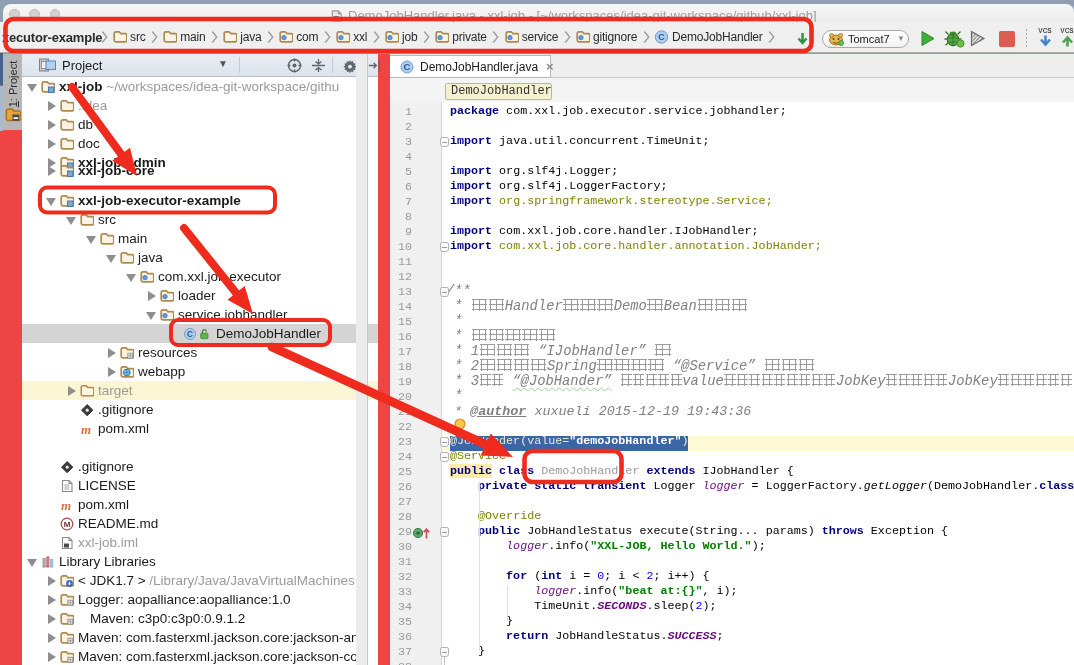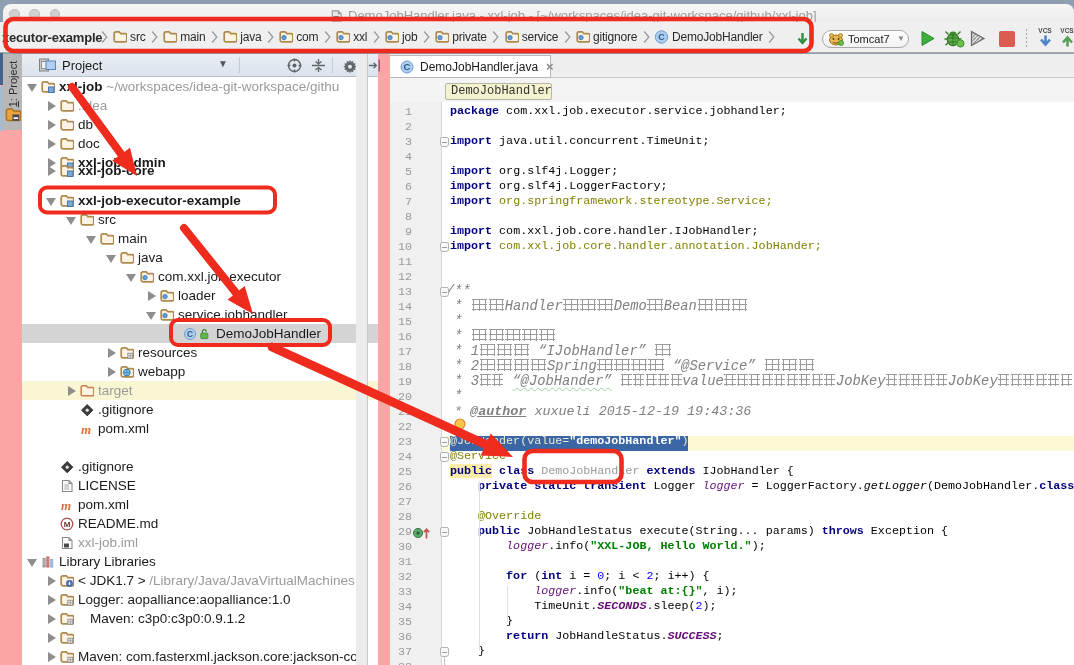--- a/index.html
+++ b/index.html
@@ -6,21 +6,21 @@
   font-family:"Liberation Sans",sans-serif;background:#8f9eb0}
 #titlebar{position:absolute;left:3px;top:4px;width:1071px;height:18px;
   background:linear-gradient(#f7f7f7,#ececec);border-radius:8px 8px 0 0}
 .tl{position:absolute;top:4.8px;width:10.5px;height:10.5px;border-radius:50%;
   background:#d0d0d0;border:1px solid #bdbdbd;box-sizing:border-box}
 #wtitle{position:absolute;left:330px;top:8px;color:#9d9d9d;font-size:13px;white-space:nowrap}
 #navbar{position:absolute;left:0;top:22px;width:1074px;height:31px;background:#efefef;border-bottom:1px solid #ababab;box-sizing:border-box}
 #crumbs{position:absolute;left:-12px;top:0;height:30px;display:flex;align-items:center;white-space:nowrap;font-size:12px;letter-spacing:-0.2px;color:#2b2b2b}
 #crumbs .sep{padding:0 5.4px;display:inline-block;height:14px}
 #crumbs .ic{margin-right:3px}
-#panels{position:absolute;left:0;top:54px;width:1074px;height:611px;background:#fca5a5}
+#panels{position:absolute;left:0;top:54px;width:1074px;height:611px;background:#ef4444}
 #lstrip{position:absolute;left:3px;top:0;width:19px;height:76px;background:#b7b7b7}
 #lstrip .rot{position:absolute;left:-15px;top:24px;width:50px;transform:rotate(-90deg);font-size:11px;color:#2f2f2f;text-align:center;white-space:nowrap}
 #ledge1{position:absolute;left:0;top:-1px;width:3px;height:32px;background:#45628b}
 #ledge2{position:absolute;left:0;top:32px;width:3px;height:45px;background:#a9bacd}
 #pheader{position:absolute;left:22px;top:0;width:356px;height:23px;
   background:linear-gradient(#e9eef4,#dbe3ec);border-bottom:1px solid #b9bfc7;box-sizing:border-box}
 #tree{position:absolute;left:22px;top:23px;width:356px;height:588px;background:#fff;overflow:hidden}
 .trow{position:absolute;height:19px;display:flex;align-items:center;font-size:13.5px;color:#1a1a1a;white-space:nowrap}
 .trow .tw{width:11px;height:19px;position:relative;flex:none;margin-right:3px}
 .trow b{font-weight:bold}
@@ -548,20 +548,21 @@
       </div>
       <div class="trow" style="left:24px;top:551px">
         <span class="tw">
           <div class="ar-r"></div>
         </span>
         <svg style="flex:none;" width="14" height="14" viewBox="0 0 14 14">
           <path d="M1.2 3.6 q0-1.8 1.8-1.8 h3.2 l1.6 1.8 h4.4 q1.6 0 1.6 1.6 v5 q0 1.6 -1.6 1.6 h-9.4 q-1.6 0-1.6-1.6 z" fill="#faf3e6" stroke="#ad8a4d" stroke-width="1.7"></path>
           <rect x="7.8" y="7.2" width="5" height="5" fill="#e8e8e8" stroke="#888" stroke-width="0.8"></rect>
           <path d="M7.8 9.7 h5 M10.3 7.2 v5" stroke="#888" stroke-width="0.6"></path>
         </svg>
+        <span style="margin-left:4px">Maven: com.fasterxml.jackson.core:jackson-an</span>
       </div>
       <div class="trow" style="left:24px;top:570px">
         <span class="tw">
           <div class="ar-r"></div>
         </span>
         <svg style="flex:none;" width="14" height="14" viewBox="0 0 14 14">
           <path d="M1.2 3.6 q0-1.8 1.8-1.8 h3.2 l1.6 1.8 h4.4 q1.6 0 1.6 1.6 v5 q0 1.6 -1.6 1.6 h-9.4 q-1.6 0-1.6-1.6 z" fill="#faf3e6" stroke="#ad8a4d" stroke-width="1.7"></path>
           <rect x="7.8" y="7.2" width="5" height="5" fill="#e8e8e8" stroke="#888" stroke-width="0.8"></rect>
           <path d="M7.8 9.7 h5 M10.3 7.2 v5" stroke="#888" stroke-width="0.6"></path>
         </svg>

